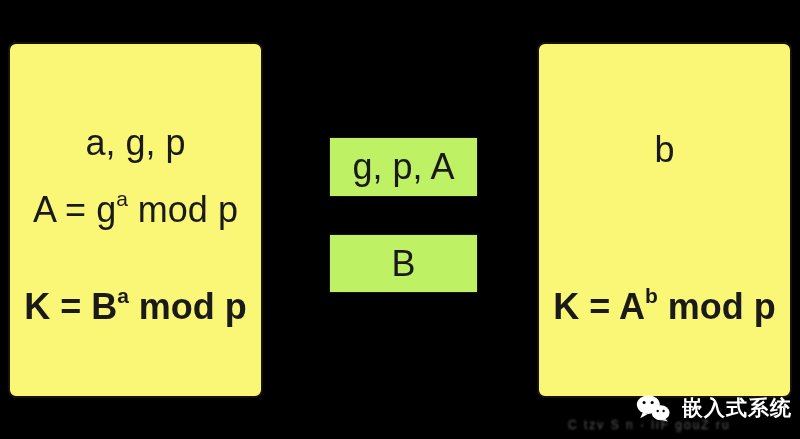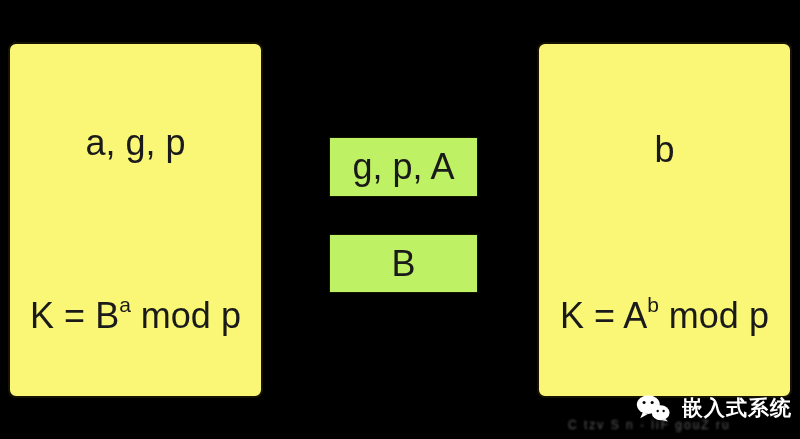--- a/index.html
+++ b/index.html
@@ -19,21 +19,21 @@
   .party-box.left{left:8px;}
   .party-box.right{left:537px;}
 
   .box-line{
     position:absolute;left:0;width:100%;text-align:center;
     font-size:36px;line-height:1;color:#1a1a1a;white-space:nowrap;
   }
   .known-left{top:81px;}
   .known-right{top:88px;}
   .formula-1{top:148px;}
-  .formula-2{top:254px;}
+  .formula-2{top:245px;font-weight:bold;}
 
   .formula sup, .formula .sup{
     font-size:21px;position:relative;top:-16px;line-height:0;
   }
 
   
   .msg-box{
     position:absolute;left:329px;width:149px;height:60px;
     background:#bef264;border:1px solid #161300;box-sizing:border-box;
     display:flex;align-items:center;justify-content:center;
@@ -61,20 +61,23 @@
     filter:blur(0.9px);opacity:0.6;
   }
 </style>
 </head>
 <body>
 
 <div class="stage">
 
   <div class="party-box left">
     <div class="box-line known-left">a, g, p</div>
+    <div class="box-line formula-1 formula">
+      <span>A = g</span><span class="sup">a</span><span> mod p</span>
+    </div>
     <div class="box-line formula-2 formula">
       <span>K = B</span><span class="sup">a</span><span> mod p</span>
     </div>
   </div>
 
   <div class="msg-box msg-1">
     <span>g, p, A</span>
   </div>
   <div class="msg-box msg-2">
     <span>B</span>

